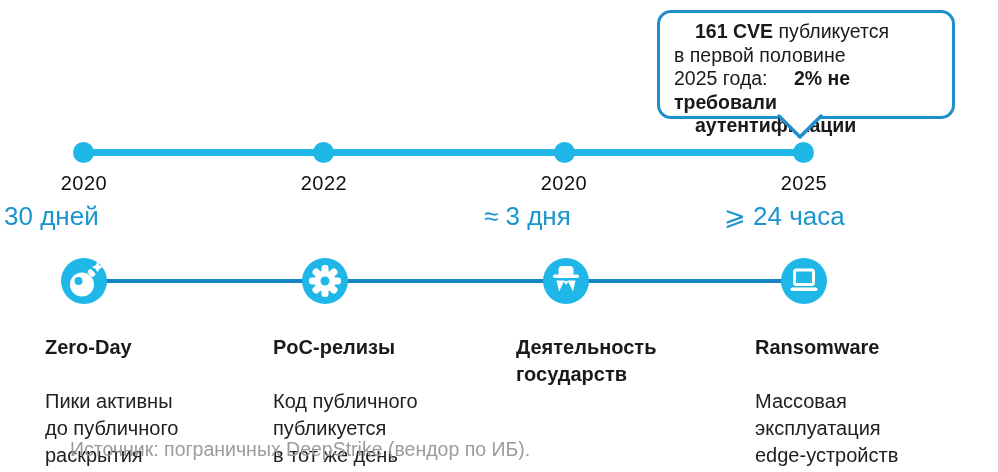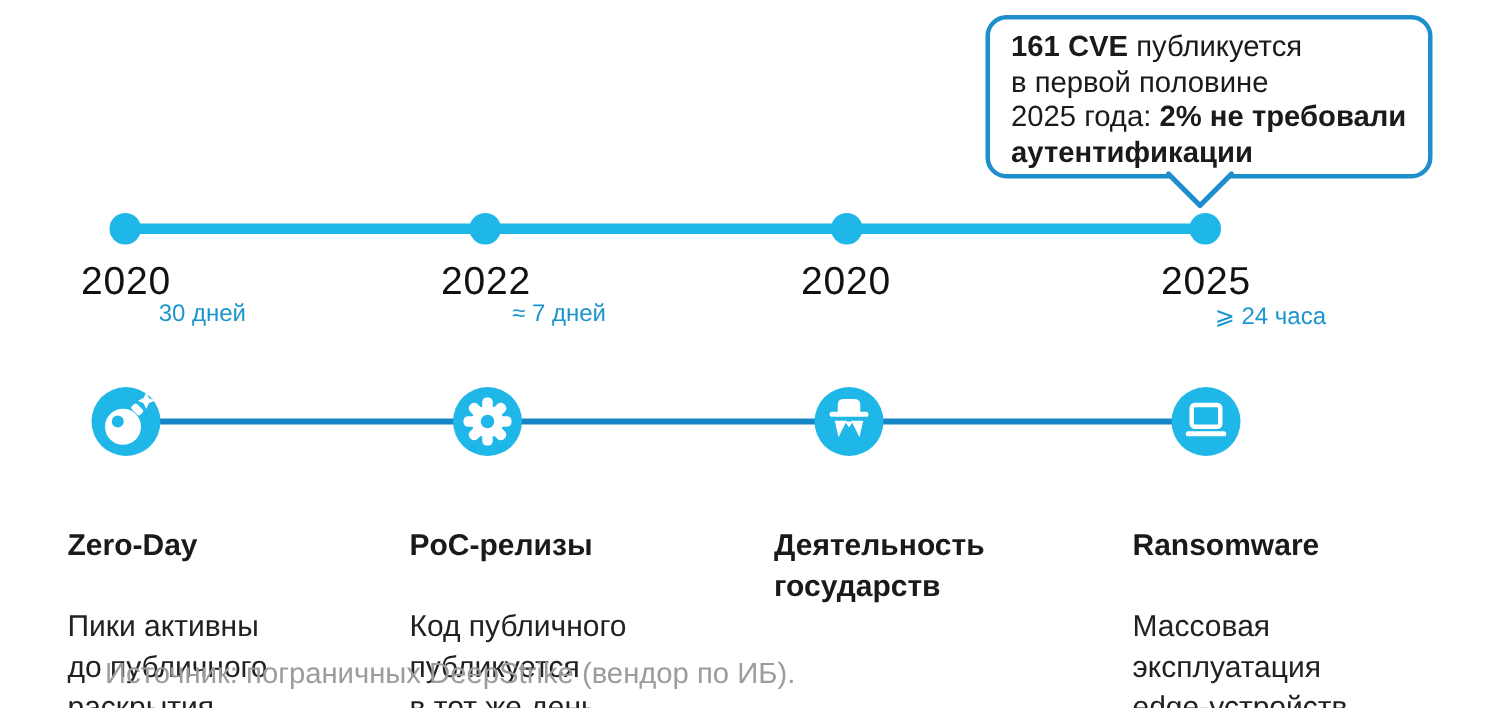--- a/index.html
+++ b/index.html
@@ -16,35 +16,35 @@
   .stage{position:relative;width:998px;height:472px;background:#fff;overflow:hidden;}
 
   
   .callout{
     position:absolute;left:657px;top:10px;width:298px;height:109px;
     border:3.5px solid var(--blue-border);border-radius:14px;
     padding:7px 8px 0 14px;
     font-size:19.5px;line-height:23.5px;color:var(--ink);
     background:#fff;
   }
-  .callout b{font-weight:700;}
+  .callout b{font-weight:700;margin-left:21px;}
   .callout-tail{position:absolute;left:116px;bottom:-24px;width:48px;height:28px;}
 
   
   .tl-line{position:absolute;left:84px;top:149px;width:720px;height:7px;background:var(--cyan);border-radius:3.5px;}
   .tl-dot{position:absolute;width:21px;height:21px;border-radius:50%;background:var(--cyan);top:142px;}
-  .tl-year{position:absolute;top:172px;width:140px;text-align:center;font-size:26px;letter-spacing:0.5px;color:#111;}
-  .tl-duration{position:absolute;top:201px;width:160px;text-align:right;font-size:16px;color:var(--blue-text);}
+  .tl-year{position:absolute;top:172px;width:140px;text-align:center;font-size:20px;letter-spacing:0.5px;color:#111;}
+  .tl-duration{position:absolute;top:201px;width:160px;text-align:left;font-size:26px;color:var(--blue-text);}
 
   
   .ph-line{position:absolute;left:84px;top:279px;width:720px;height:4px;background:var(--blue-line);}
   .ph-circle{position:absolute;top:258px;width:46px;height:46px;border-radius:50%;background:var(--cyan);}
   .ph-circle svg{display:block;width:46px;height:46px;}
   .ph-text{position:absolute;top:307px;width:215px;font-size:20px;line-height:27px;white-space:pre-line;}
-  .ph-title{font-weight:700;color:var(--ink);white-space:pre-line;margin-top:17px;}
+  .ph-title{font-weight:700;color:var(--ink);white-space:pre-line;}
   .ph-desc{font-weight:400;color:#212121;white-space:pre-line;}
 
   .source{position:absolute;left:70px;top:438px;font-size:19.5px;color:var(--gray);}
 </style>
 </head>
 <body>
 
 <div class="stage">
 
   <div class="callout">
@@ -61,21 +61,21 @@
   <div class="tl-dot" style="left:313px"></div>
   <div class="tl-dot" style="left:554px"></div>
   <div class="tl-dot" style="left:793px"></div>
 
   <div class="tl-year" style="left:14px">2020</div>
   <div class="tl-year" style="left:254px">2022</div>
   <div class="tl-year" style="left:494px">2020</div>
   <div class="tl-year" style="left:734px">2025</div>
 
   <div class="tl-duration" style="left:4px">30 дней</div>
-  <div class="tl-duration" style="left:244px">≈ 7 дней</div>
+  <div class="tl-duration" style="left:484px">≈ 3 дня</div>
   <div class="tl-duration" style="left:724px">⩾ 24 часа</div>
 
   <div class="ph-line"></div>
 
   <div class="ph-circle" style="left:61px">
     <svg viewBox="0 0 46 46">
       <circle cx="21" cy="26.5" r="12" fill="#fff"></circle>
       <circle cx="17.5" cy="23" r="4" fill="#1FB6E8"></circle>
       <rect x="26.5" y="12.5" width="8" height="5" rx="1.5" fill="#fff" transform="rotate(45 30.5 15)"></rect>
       <path d="M36.5,3.5 l1.8,3.8 3.8,1.8 -3.8,1.8 -1.8,3.8 -1.8,-3.8 -3.8,-1.8 3.8,-1.8 Z" fill="#fff"></path>

